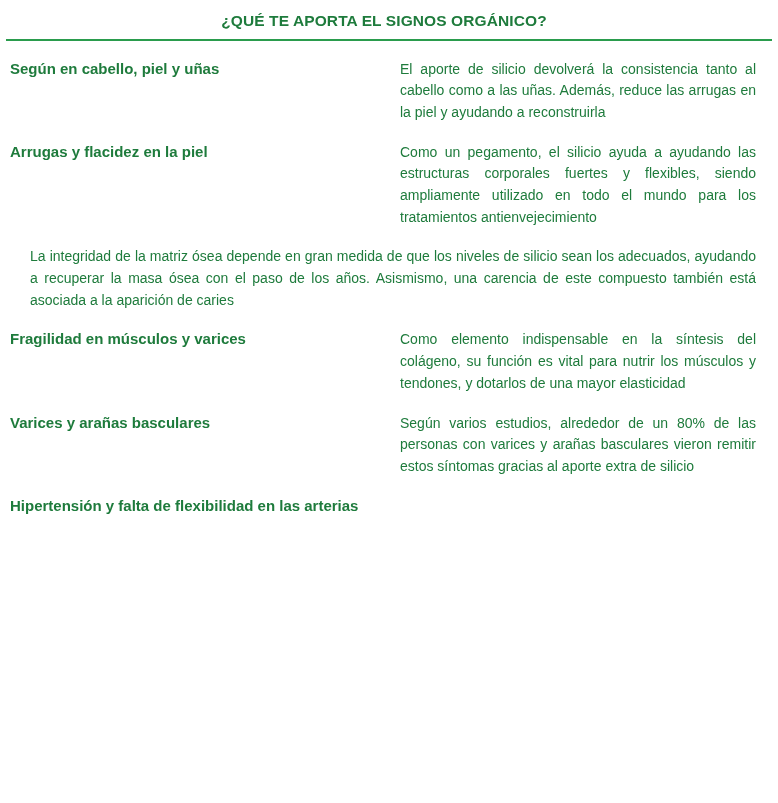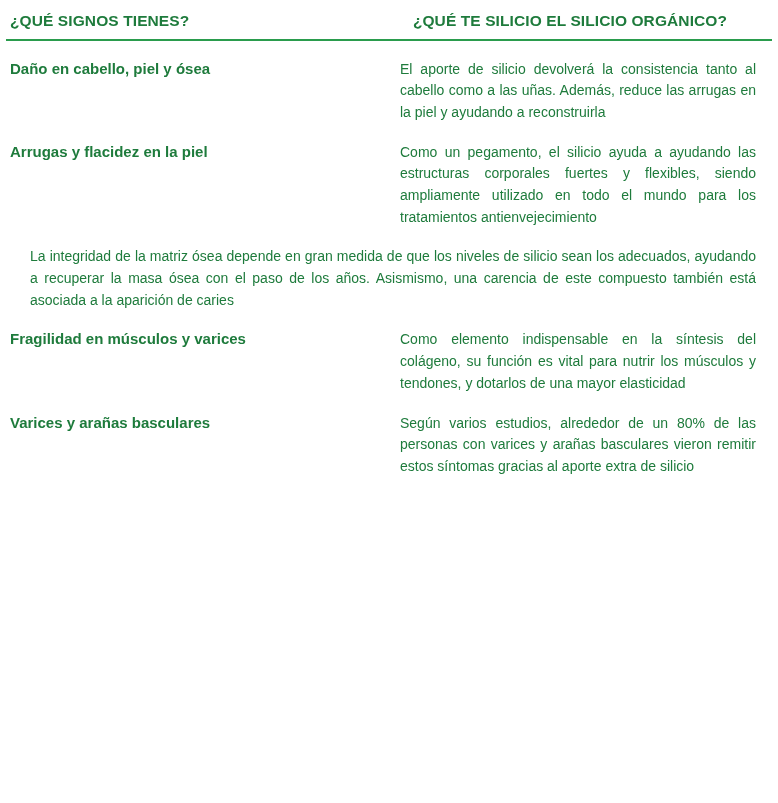--- a/index.html
+++ b/index.html
@@ -80,29 +80,28 @@
     text-align: justify;
     text-justify: inter-word;
   }
 </style>
 </head>
 <body>
 
 <div class="page">
 
   <div class="header-row">
-    <div class="header-cell header-left">¿QUÉ SIGNOS TIENES?</div>
-    <div class="header-cell header-right">¿QUÉ TE SILICIO EL SILICIO ORGÁNICO?</div>
+    <div class="header-cell header-right">¿QUÉ TE APORTA EL SIGNOS ORGÁNICO?</div>
   </div>
   <hr class="header-rule">
 
   <div class="table">
 
     <div class="row">
-      <div class="cell-sign">Daño en cabello, piel y ósea</div>
+      <div class="cell-sign">Según en cabello, piel y uñas</div>
       <div class="cell-benefit">El aporte de silicio devolverá la consistencia tanto al cabello como a las uñas. Además, reduce las arrugas en la piel y ayudando a reconstruirla</div>
     </div>
 
     <div class="row">
       <div class="cell-sign">Arrugas y flacidez en la piel</div>
       <div class="cell-benefit">Como un pegamento, el silicio ayuda a ayudando las estructuras corporales fuertes y flexibles, siendo ampliamente utilizado en todo el mundo para los tratamientos antienvejecimiento</div>
     </div>
 
     <div class="row">
       <div class="cell-benefit">La integridad de la matriz ósea depende en gran medida de que los niveles de silicio sean los adecuados, ayudando a recuperar la masa ósea con el paso de los años. Asismismo, una carencia de este compuesto también está asociada a la aparición de caries</div>
@@ -112,16 +111,17 @@
       <div class="cell-sign">Fragilidad en músculos y varices</div>
       <div class="cell-benefit">Como elemento indispensable en la síntesis del colágeno, su función es vital para nutrir los músculos y tendones, y dotarlos de una mayor elasticidad</div>
     </div>
 
     <div class="row">
       <div class="cell-sign">Varices y arañas basculares</div>
       <div class="cell-benefit">Según varios estudios, alrededor de un 80% de las personas con varices y arañas basculares vieron remitir estos síntomas gracias al aporte extra de silicio</div>
     </div>
 
     <div class="row">
+      <div class="cell-sign">Hipertensión y falta de flexibilidad en las arterias</div>
     </div>
 
   </div>
 </div>
 
 </body></html>

